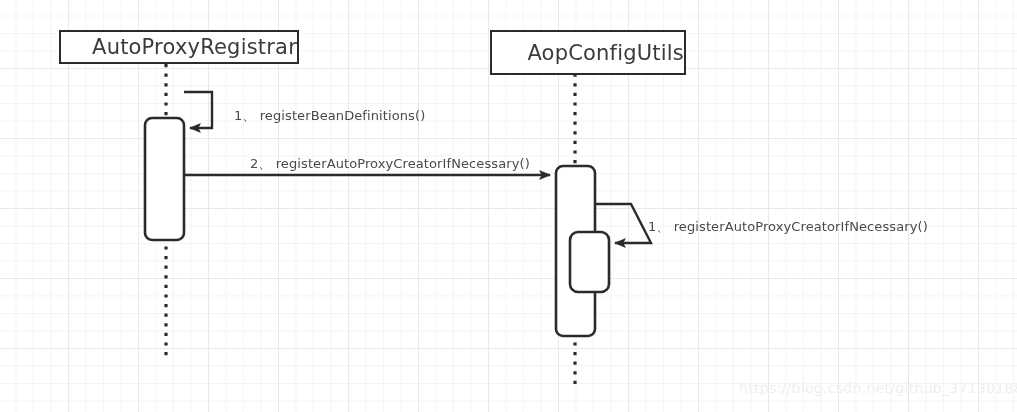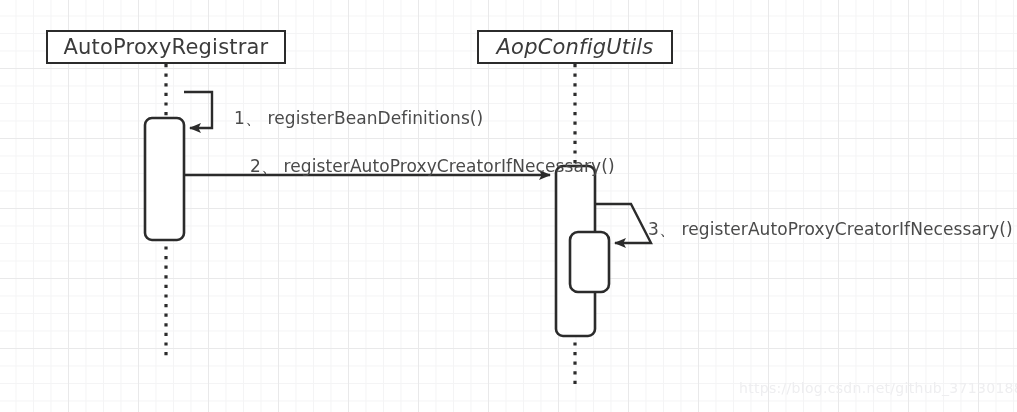--- a/index.html
+++ b/index.html
@@ -36,34 +36,35 @@
     height: 412px;
   }
 
   .participant-box {
     position: absolute;
     box-sizing: border-box;
     background: #ffffff;
     border: 2px solid #2b2b2b;
     display: flex;
     align-items: center;
-    justify-content: center;
+    justify-content: flex-end;
+    margin-left: 13px;
   }
 
   .participant-label {
     font-size: 21px;
     color: #3b3b3b;
     letter-spacing: 0.2px;
     white-space: nowrap;
     font-weight: 400;
   }
 
   .msg-label {
     position: absolute;
-    font-size: 17px;
+    font-size: 13px;
     color: #4a4a4a;
     white-space: nowrap;
     letter-spacing: 0.1px;
   }
 
   .watermark {
     position: absolute;
     font-size: 14px;
     color: #eeeef0;
     white-space: nowrap;
@@ -97,25 +98,25 @@
 
     <rect x="570" y="232" width="39" height="60" rx="8" ry="8" fill="#ffffff" stroke="#2b2b2b" stroke-width="2.6"></rect>
 
     <path d="M 595 204 L 631 204 L 651 243 L 615 243" fill="none" stroke="#2b2b2b" stroke-width="2.4" stroke-linejoin="miter" stroke-linecap="butt" marker-end="url(#arrow-solid)"></path>
   </svg>
 
   <div class="participant-box" style="left:46px; top:30px; width:240px; height:34px;">
     <span class="participant-label">AutoProxyRegistrar</span>
   </div>
 
-  <div class="participant-box" style="left:477px; top:30px; width:196px; height:34px;font-style:italic;">
+  <div class="participant-box" style="left:477px; top:30px; width:196px; height:45px;">
     <span class="participant-label">AopConfigUtils</span>
   </div>
 
   <div class="msg-label" style="left:234px; top:107px;">1、 registerBeanDefinitions()</div>
 
   <div class="msg-label" style="left:202px; top:155px;margin-left:48px;">2、 registerAutoProxyCreatorIfNecessary()</div>
 
-  <div class="msg-label" style="left:648px; top:218px;">3、 registerAutoProxyCreatorIfNecessary()</div>
+  <div class="msg-label" style="left:648px; top:218px;">1、 registerAutoProxyCreatorIfNecessary()</div>
 
   <div class="watermark" style="left:739px; top:380px;">https://blog.csdn.net/github_37130188</div>
 
 </div>
 
 </body></html>

